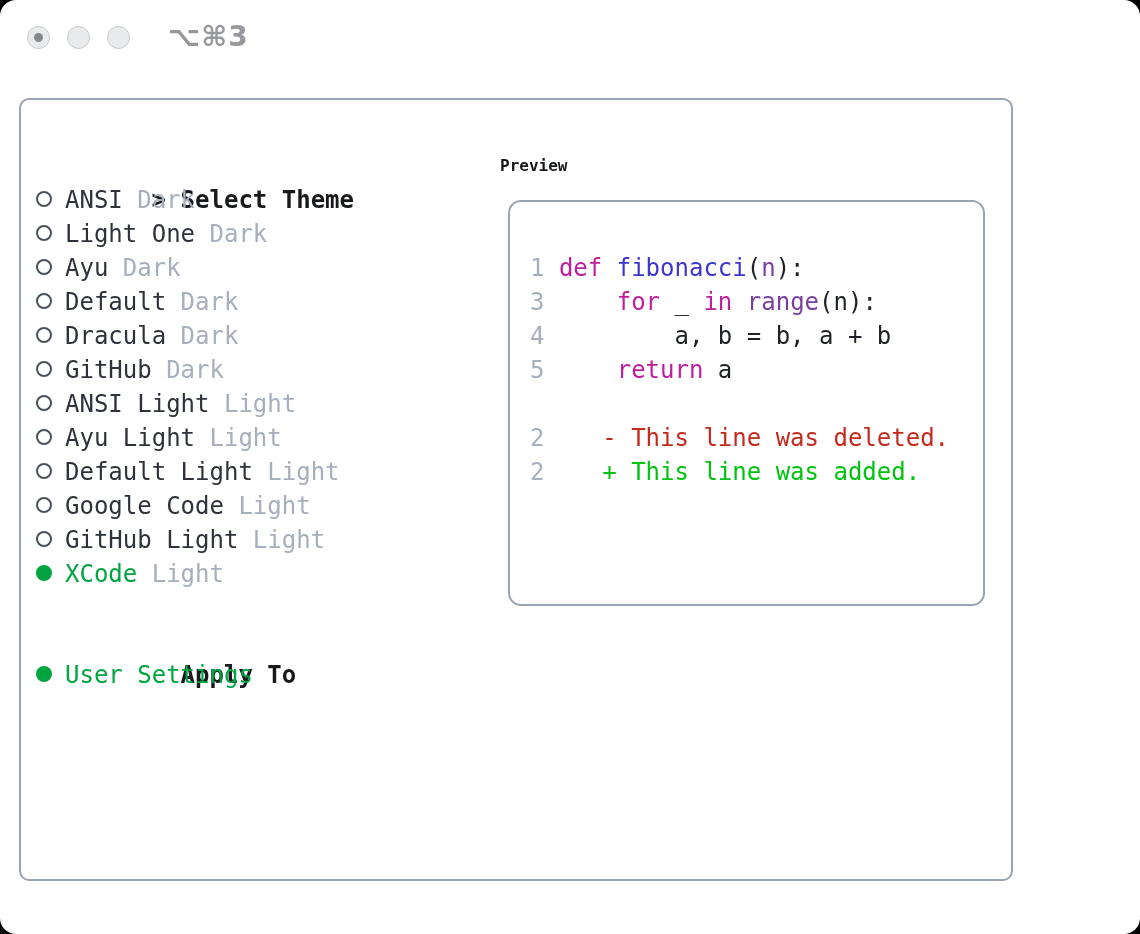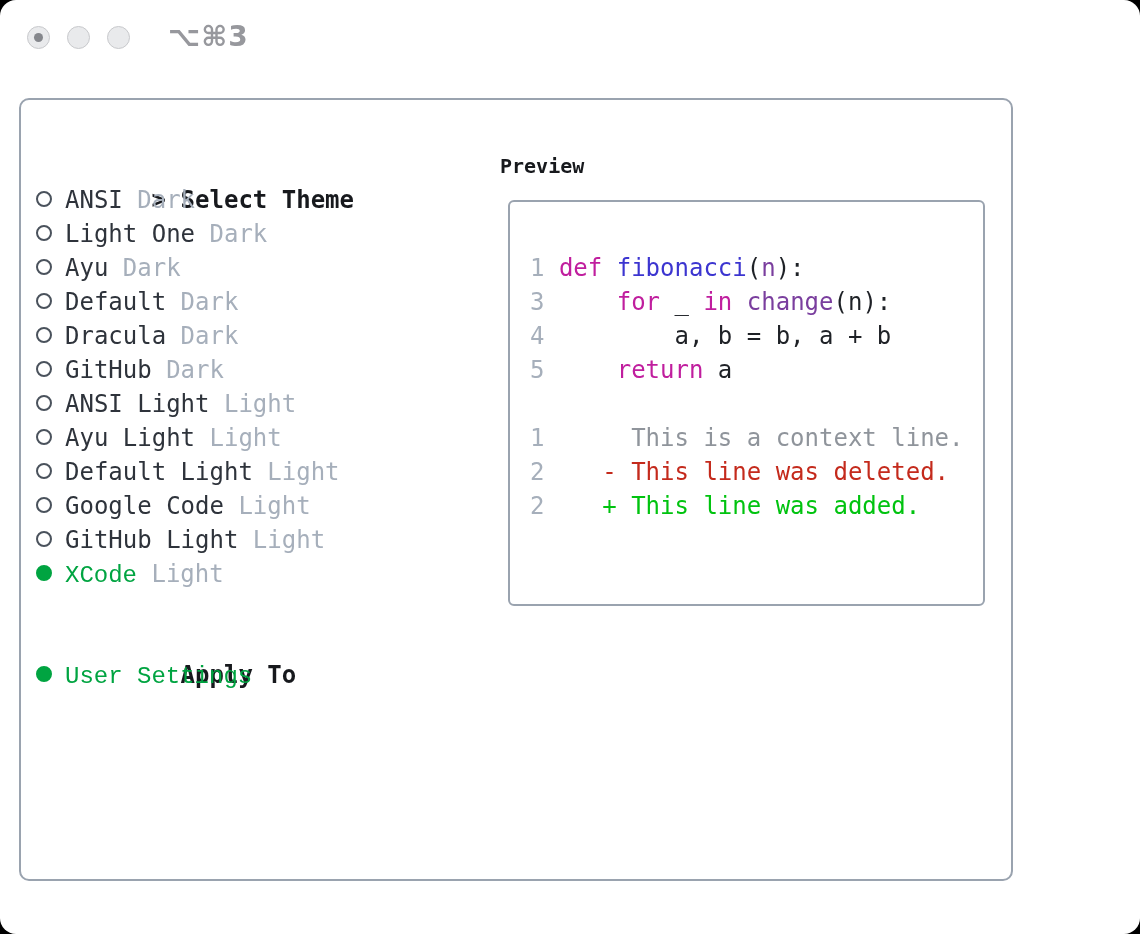--- a/index.html
+++ b/index.html
@@ -21,33 +21,33 @@
 
   
   .left-col{position:absolute;left:15px;top:49px;width:452px;font-size:24px;line-height:34px;
             color:var(--text_dark);}
   .row{height:34px;white-space:pre;}
   .prefix{display:inline-block;width:29px;font-weight:700;color:var(--header_dark);}
   .h{font-weight:700;color:var(--header_dark);}
   .bullet{display:inline-block;width:16px;height:16px;box-sizing:border-box;border:2px solid var(--bullet_gray);
           border-radius:50%;margin-right:13px;vertical-align:middle;position:relative;top:-2px;background:#fff;}
   .bullet.on{background:var(--accent_green);border-color:var(--accent_green);}
-  .row.selected .tname{color:var(--accent_green);font-family:Liberation Mono, monospace;}
+  .row.selected .tname{color:var(--accent_green);}
   .tname{color:var(--text_dark);margin-top:28px;}
   .row.selected .tname{color:var(--accent_green);}
   .variant{color:var(--muted_gray);}
   .spacer33{height:33px;}
   .spacer34{height:34px;}
   .hint{width:412px;color:var(--muted_gray);white-space:normal;}
 
   
   .preview-title{position:absolute;left:479px;top:49px;height:34px;line-height:34px;
-                 font-weight:700;font-size:20px;color:var(--header_dark);}
+                 font-weight:700;font-size:16px;color:var(--header_dark);}
   .preview-box{position:absolute;left:487px;top:100px;width:477px;height:406px;box-sizing:border-box;
-               border:2px solid var(--border_gray);border-radius:6px;padding:49px 0 0 20px;overflow:hidden;}
+               border:2px solid var(--border_gray);border-radius:13px;padding:49px 0 0 20px;overflow:hidden;}
   .cline{height:34px;line-height:34px;font-size:24px;white-space:pre;color:var(--code_plain);}
   .gutter{color:var(--muted_gray);}
   .blank-line{height:34px;}
   .tok-keyword{color:var(--kw_magenta);}
   .tok-function{color:var(--fn_blue);}
   .tok-number{color:var(--num_blue);}
   .tok-param{color:var(--purple);}
   .tok-builtin{color:var(--purple);}
   .tok-plain{color:var(--code_plain);}
   .diff-context{color:var(--diff_context);}
@@ -102,26 +102,25 @@
 
       <div class="spacer34"></div>
 
     </div>
 
     <div class="preview-title">Preview</div>
 
     <div class="preview-box">
       <div id="code-block">
           <div class="cline"><span class="gutter">1</span> <span class="tok-keyword">def</span><span class="tok-plain"> </span><span class="tok-function">fibonacci</span><span class="tok-plain">(</span><span class="tok-param">n</span><span class="tok-plain">):</span></div>
-          <div class="cline"><span class="gutter">3</span> <span class="tok-plain">    </span><span class="tok-keyword">for</span><span class="tok-plain"> _ </span><span class="tok-keyword">in</span><span class="tok-plain"> </span><span class="tok-builtin">change</span><span class="tok-plain">(n):</span></div>
+          <div class="cline"><span class="gutter">3</span> <span class="tok-plain">    </span><span class="tok-keyword">for</span><span class="tok-plain"> _ </span><span class="tok-keyword">in</span><span class="tok-plain"> </span><span class="tok-builtin">range</span><span class="tok-plain">(n):</span></div>
           <div class="cline"><span class="gutter">4</span> <span class="tok-plain">        a, b = b, a + b</span></div>
           <div class="cline"><span class="gutter">5</span> <span class="tok-plain">    </span><span class="tok-keyword">return</span><span class="tok-plain"> a</span></div>
         </div>
       <div class="blank-line"></div>
       <div id="diff-block">
-          <div class="cline"><span class="gutter">1</span>    <span class="diff-context">  This is a context line.</span></div>
           <div class="cline"><span class="gutter">2</span>    <span class="diff-deleted">- This line was deleted.</span></div>
           <div class="cline"><span class="gutter">2</span>    <span class="diff-added">+ This line was added.</span></div>
         </div>
     </div>
 
   </div>
 </div>
 
 </body></html>

